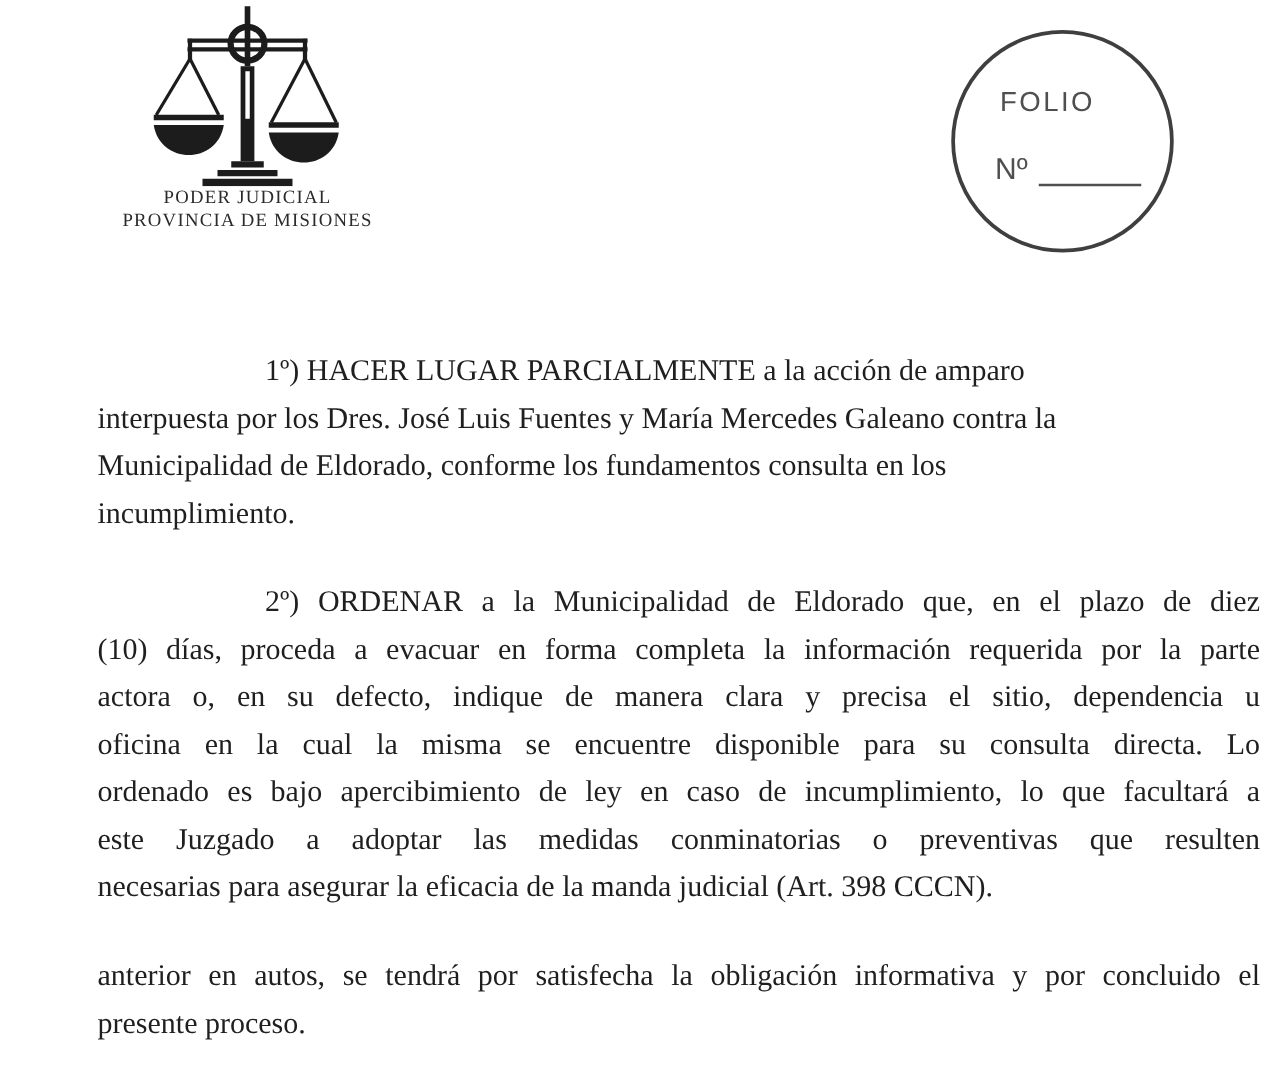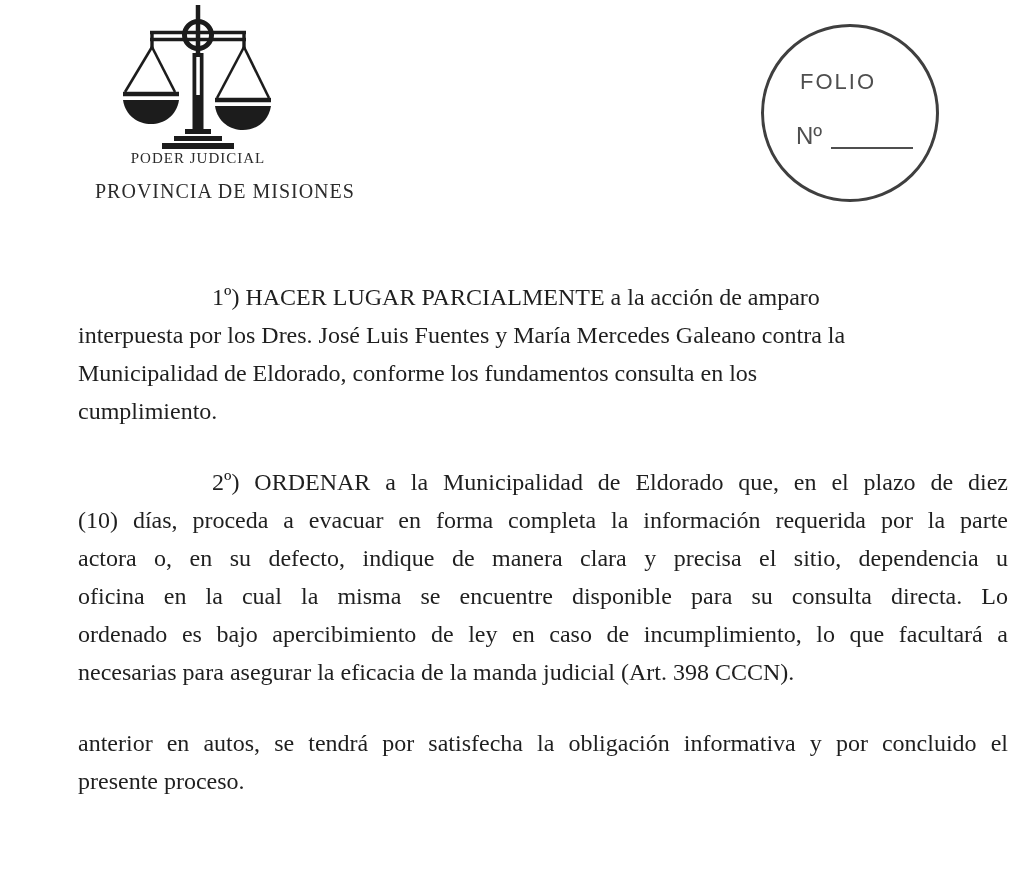--- a/index.html
+++ b/index.html
@@ -23,22 +23,22 @@
   }
   .logo svg { display: block; margin: 0 auto; }
   .logo-line1 {
     margin-top: 1px;
     font-size: 15px;
     letter-spacing: 1px;
     color: #2b2b2b;
     white-space: nowrap;
   }
   .logo-line2 {
-    margin-top: 13px;
-    font-size: 20px;
+    margin-top: 2px;
+    font-size: 15px;
     letter-spacing: 1px;
     color: #2b2b2b;
     white-space: nowrap;
   }
 
   
   .stamp {
     position: absolute;
     left: 761px;
     top: 24px;
@@ -145,28 +145,29 @@
       <span class="stamp-no">Nº</span>
       <span class="stamp-line"></span>
     </div>
   </div>
 
   <main class="doc-body" id="doc-body">
       <div class="para left">
         <div class="line first">1º) HACER LUGAR PARCIALMENTE a la acción de amparo</div>
         <div class="line">interpuesta por los Dres. José Luis Fuentes y María Mercedes Galeano contra la</div>
         <div class="line">Municipalidad de Eldorado, conforme los fundamentos consulta en los</div>
-        <div class="line last">cumplimiento.</div>
+        <div class="line last">incumplimiento.</div>
       </div>
       <div class="para just">
         <div class="line first">2º) ORDENAR a la Municipalidad de Eldorado que, en el plazo de diez</div>
         <div class="line">(10) días, proceda a evacuar en forma completa la información requerida por la parte</div>
         <div class="line">actora o, en su defecto, indique de manera clara y precisa el sitio, dependencia u</div>
         <div class="line">oficina en la cual la misma se encuentre disponible para su consulta directa. Lo</div>
         <div class="line">ordenado es bajo apercibimiento de ley en caso de incumplimiento, lo que facultará a</div>
+        <div class="line">este Juzgado a adoptar las medidas conminatorias o preventivas que resulten</div>
         <div class="line last">necesarias para asegurar la eficacia de la manda judicial (Art. 398 CCCN).</div>
       </div>
       <div class="para just">
         <div class="line">anterior en autos, se tendrá por satisfecha la obligación informativa y por concluido el</div>
         <div class="line last">presente proceso.</div>
       </div>
     </main>
 
 </div>
 

